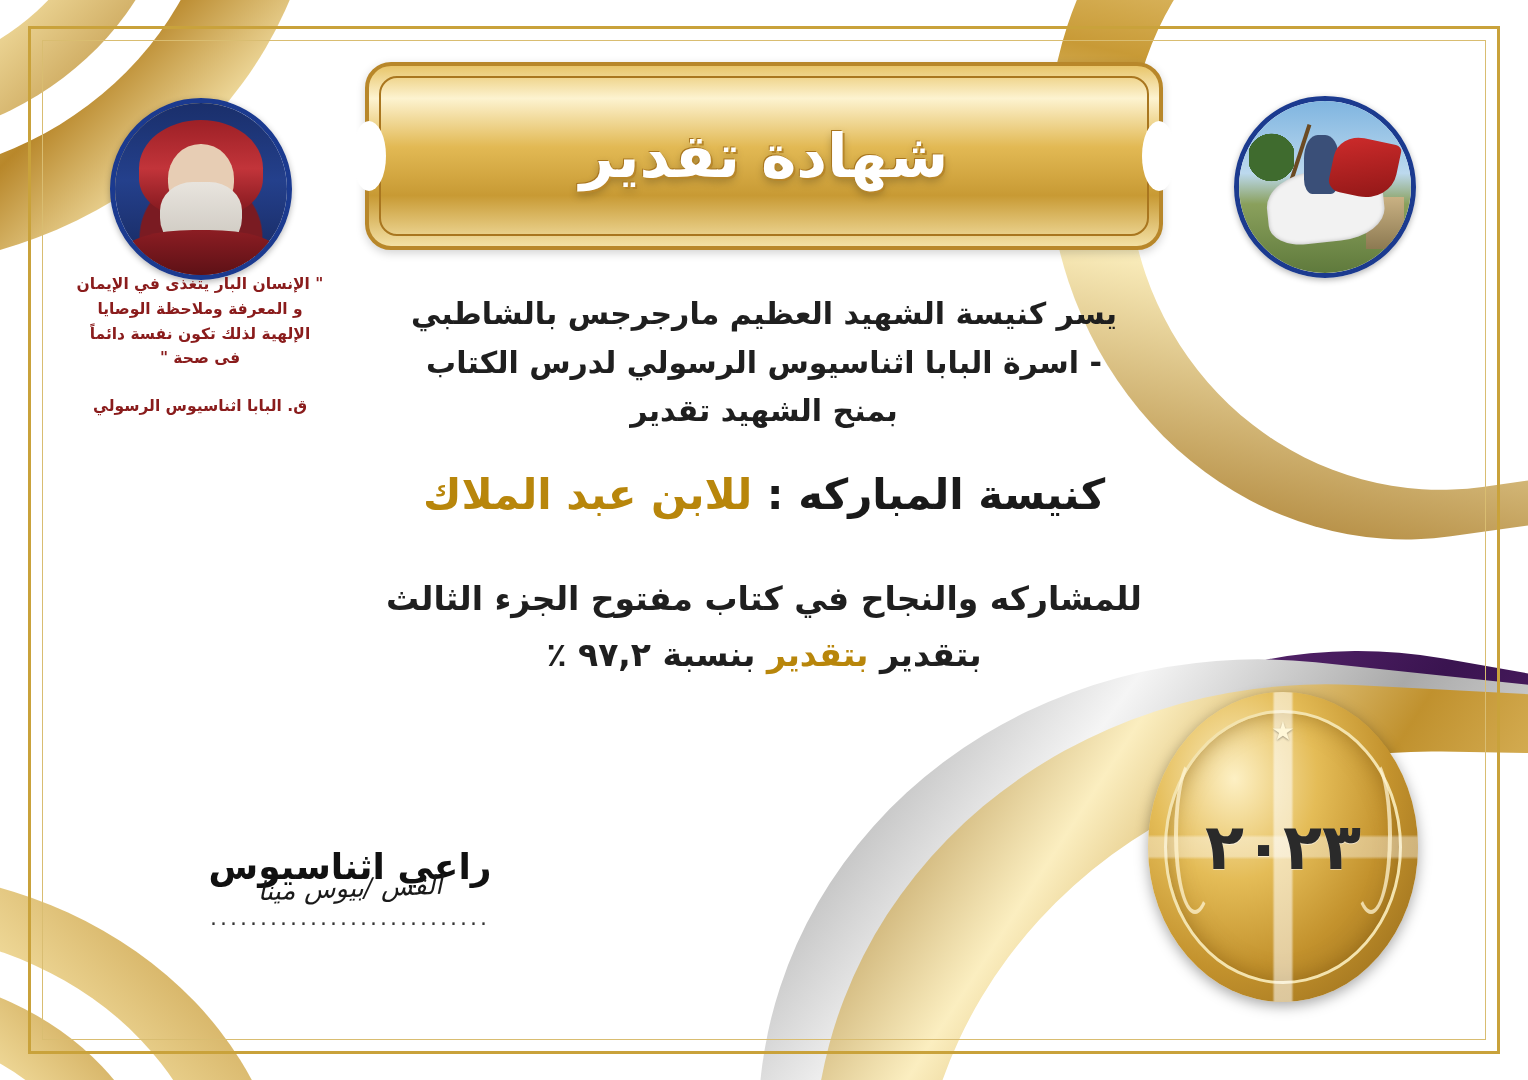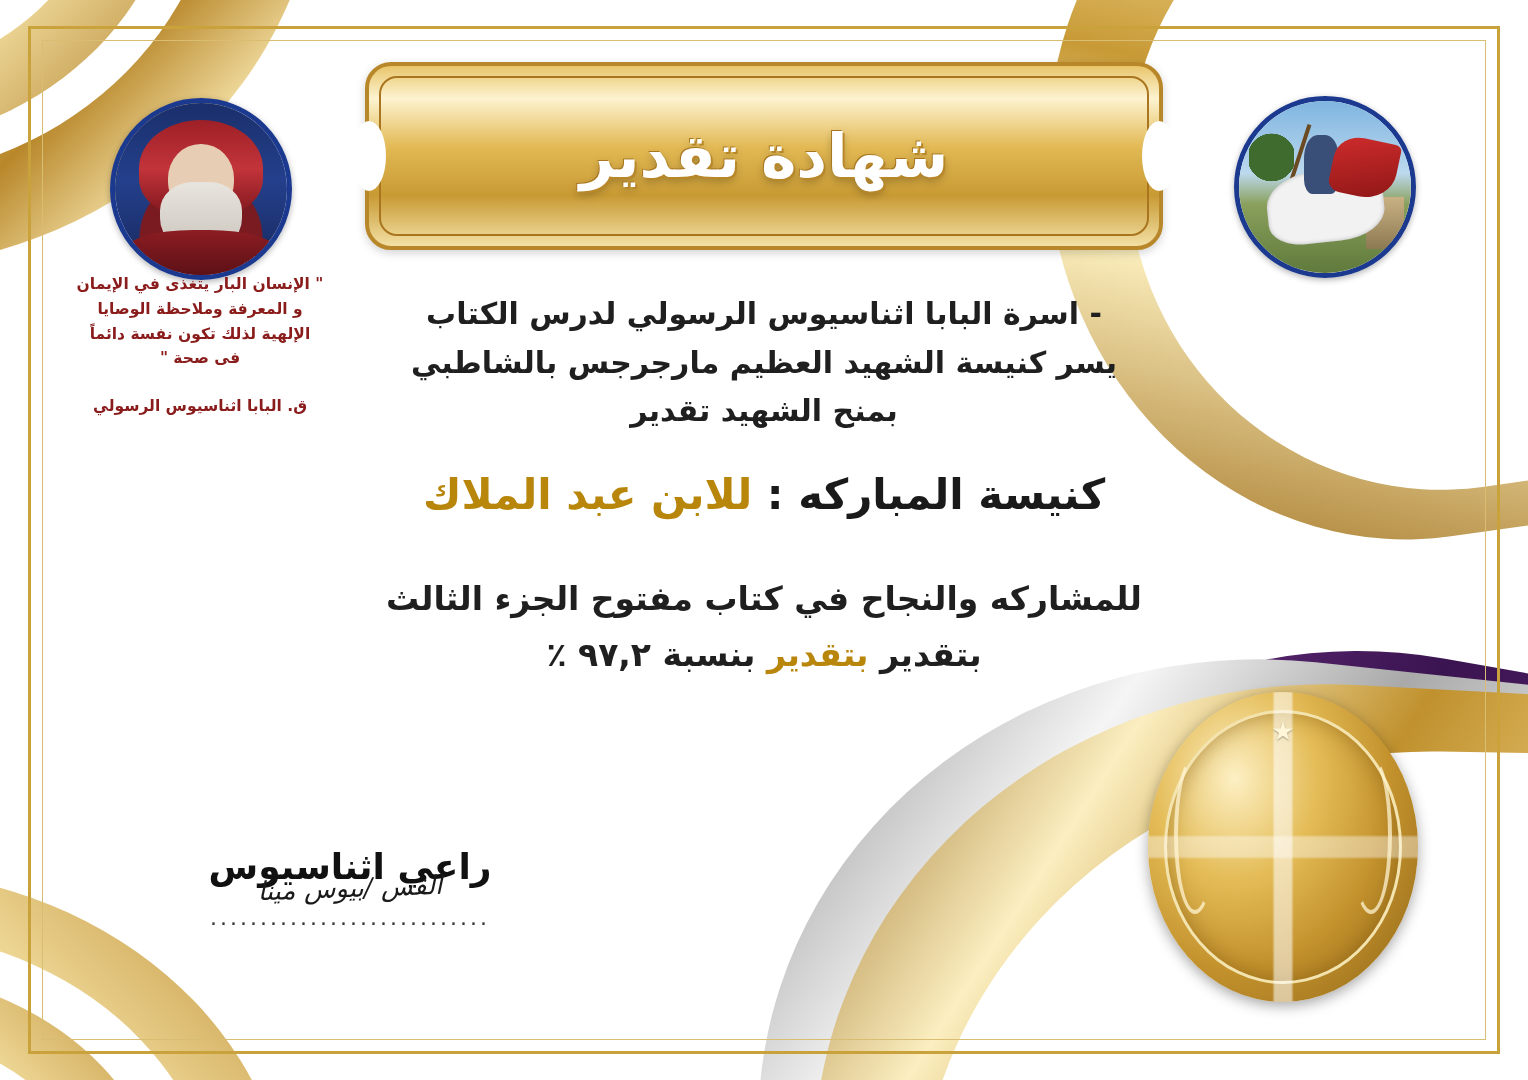--- a/index.html
+++ b/index.html
@@ -357,22 +357,22 @@
       <div class="cape"></div>
     </div>
   </div>
 
   <div class="quote-block">
     <div>" الإنسان البار يتغذى في الإيمان و المعرفة وملاحظة الوصايا الإلهية لذلك تكون نفسة دائماً فى صحة "</div>
     <div class="quote-attrib">ق. البابا اثناسيوس الرسولي</div>
   </div>
 
   <div class="body-text">
+    <div class="body-line">يسر كنيسة الشهيد العظيم مارجرجس بالشاطبي</div>
     <div class="body-line">- اسرة البابا اثناسيوس الرسولي لدرس الكتاب</div>
-    <div class="body-line">يسر كنيسة الشهيد العظيم مارجرجس بالشاطبي</div>
     <div class="body-line">بمنح الشهيد تقدير</div>
 
     <div class="honoree">
       <span>كنيسة المباركه :</span>
       <span class="name">للابن عبد الملاك</span>
     </div>
 
     <div class="reason">
       <div>للمشاركه والنجاح في كتاب مفتوح الجزء الثالث</div>
       <div>
@@ -387,15 +387,16 @@
     <div class="sign-title">راعي اثناسيوس</div>
     <div class="sign-script">القس /بيوس مينا</div>
     <div class="sign-line">............................</div>
   </div>
 
   <div class="seal">
     <div class="seal-cross"></div>
     <div class="seal-laurel-l"></div>
     <div class="seal-laurel-r"></div>
     <div class="seal-star">★</div>
+    <div class="seal-year">٢٠٢٣</div>
   </div>
 
 </div>
 
 </body></html>

